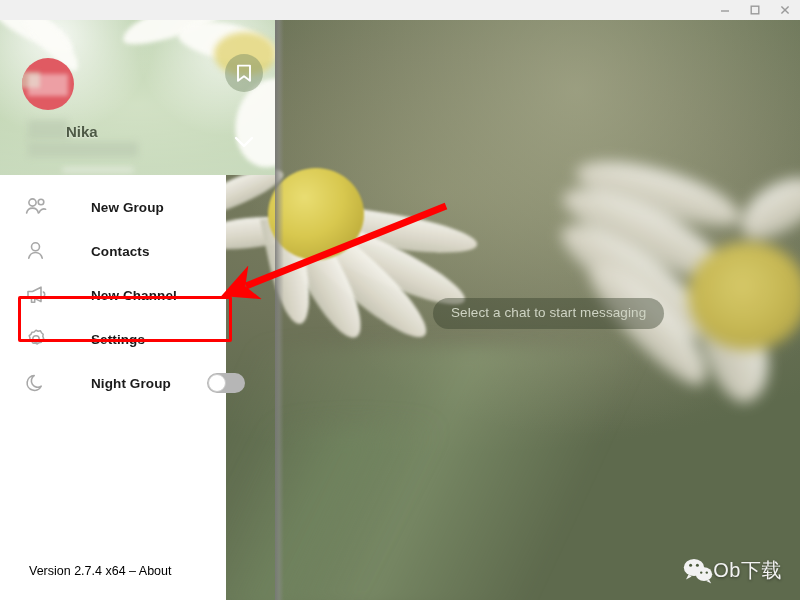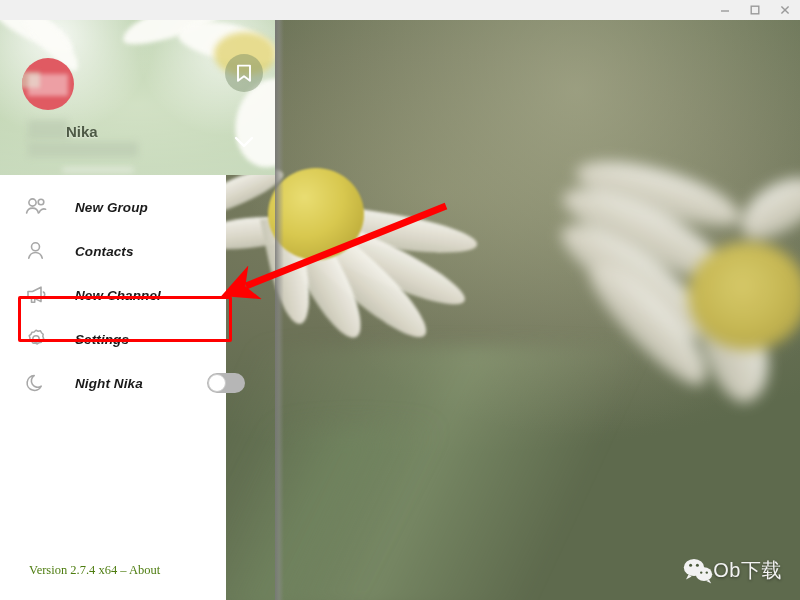--- a/index.html
+++ b/index.html
@@ -180,35 +180,35 @@
   }
 
   
   .menu{ position:absolute; left:0; top:165px; width:275px; }
   .menu-item{
     position:relative; height:44px; display:flex; align-items:center;
     padding-left:25px;
   }
   .mi-icon{ width:36px; display:flex; align-items:center; justify-content:flex-start; color:#a8a8a8; }
   .mi-icon svg{ display:block; }
-  .mi-label{ font-size:13.5px; font-weight:bold; color:#1a1a1a; margin-left:14px; letter-spacing:.1px;font-style:italic; }
+  .mi-label{ font-size:13.5px; font-weight:bold; color:#1a1a1a; margin-left:30px; letter-spacing:.1px; }
 
   .toggle{
     position:absolute; right:30px; top:50%; transform:translateY(-50%);
     width:38px; height:20px; border-radius:10px; background:#b6b6b6;
   }
   .toggle .knob{
     position:absolute; left:1px; top:1px; width:18px; height:18px; border-radius:50%;
     background:#ffffff; border:1px solid #c9c9c9;
   }
 
   
   .footer{ position:absolute; left:29px; bottom:22px; }
   .footer .l1{ font-size:12.5px; font-weight:bold; color:#9a9a9a; margin-bottom:5px; }
-  .footer .l2{ font-size:12.5px; color:#4d7c0f;font-family:Liberation Serif, serif; }
+  .footer .l2{ font-size:12.5px; color:#000000; }
 
   
   .hl-box{
     position:absolute; left:18px; top:296px; width:214px; height:46px;
     border:3px solid #ff0000; border-radius:2px; z-index:50;
   }
   .arrow-svg{ position:absolute; left:0; top:0; width:800px; height:600px; z-index:51; pointer-events:none; }
 </style>
 </head>
 <body>
@@ -234,20 +234,21 @@
     <div class="daisyB">
       <div class="petal pB6"></div>
       <div class="petal pB1"></div>
       <div class="petal pB2"></div>
       <div class="petal pB3"></div>
       <div class="petal pB4"></div>
       <div class="petal pB5"></div>
       <div class="core"></div>
     </div>
 
+    <div class="pill">Select a chat to start messaging</div>
 
     <div class="watermark">
       <svg class="wechat" viewBox="0 0 30 26">
         <ellipse cx="11" cy="9.5" rx="10.2" ry="8.6" fill="#f2f2f2"></ellipse>
         <path d="M5.5 16.5 L3 21.5 L8.6 18.4 Z" fill="#f2f2f2"></path>
         <circle cx="7.6" cy="7.3" r="1.5" fill="#4a5a3a"></circle>
         <circle cx="14.4" cy="7.3" r="1.5" fill="#4a5a3a"></circle>
         <ellipse cx="21" cy="16.2" rx="8.2" ry="6.9" fill="#f2f2f2"></ellipse>
         <path d="M26 21.4 L28.2 25.4 L23.4 22.9 Z" fill="#f2f2f2"></path>
         <circle cx="18.2" cy="14.6" r="1.2" fill="#4a5a3a"></circle>
@@ -337,21 +338,21 @@
         </span>
         <span class="mi-label">Settings</span>
       </div>
 
       <div class="menu-item">
         <span class="mi-icon">
           <svg width="22" height="20" viewBox="0 0 22 20">
             <path d="M16.2 13.2 A7.4 7.4 0 1 1 9.2 2.6 a6.1 6.1 0 0 0 7.0 10.6 Z" fill="none" stroke="#a8a8a8" stroke-width="1.6" stroke-linejoin="round"></path>
           </svg>
         </span>
-        <span class="mi-label">Night Nika</span>
+        <span class="mi-label">Night Group</span>
         <span class="toggle">
           <span class="knob"></span>
         </span>
       </div>
 
     </div>
 
     <div class="footer">
       <div class="l2">Version 2.7.4 x64 – About</div>
     </div>

